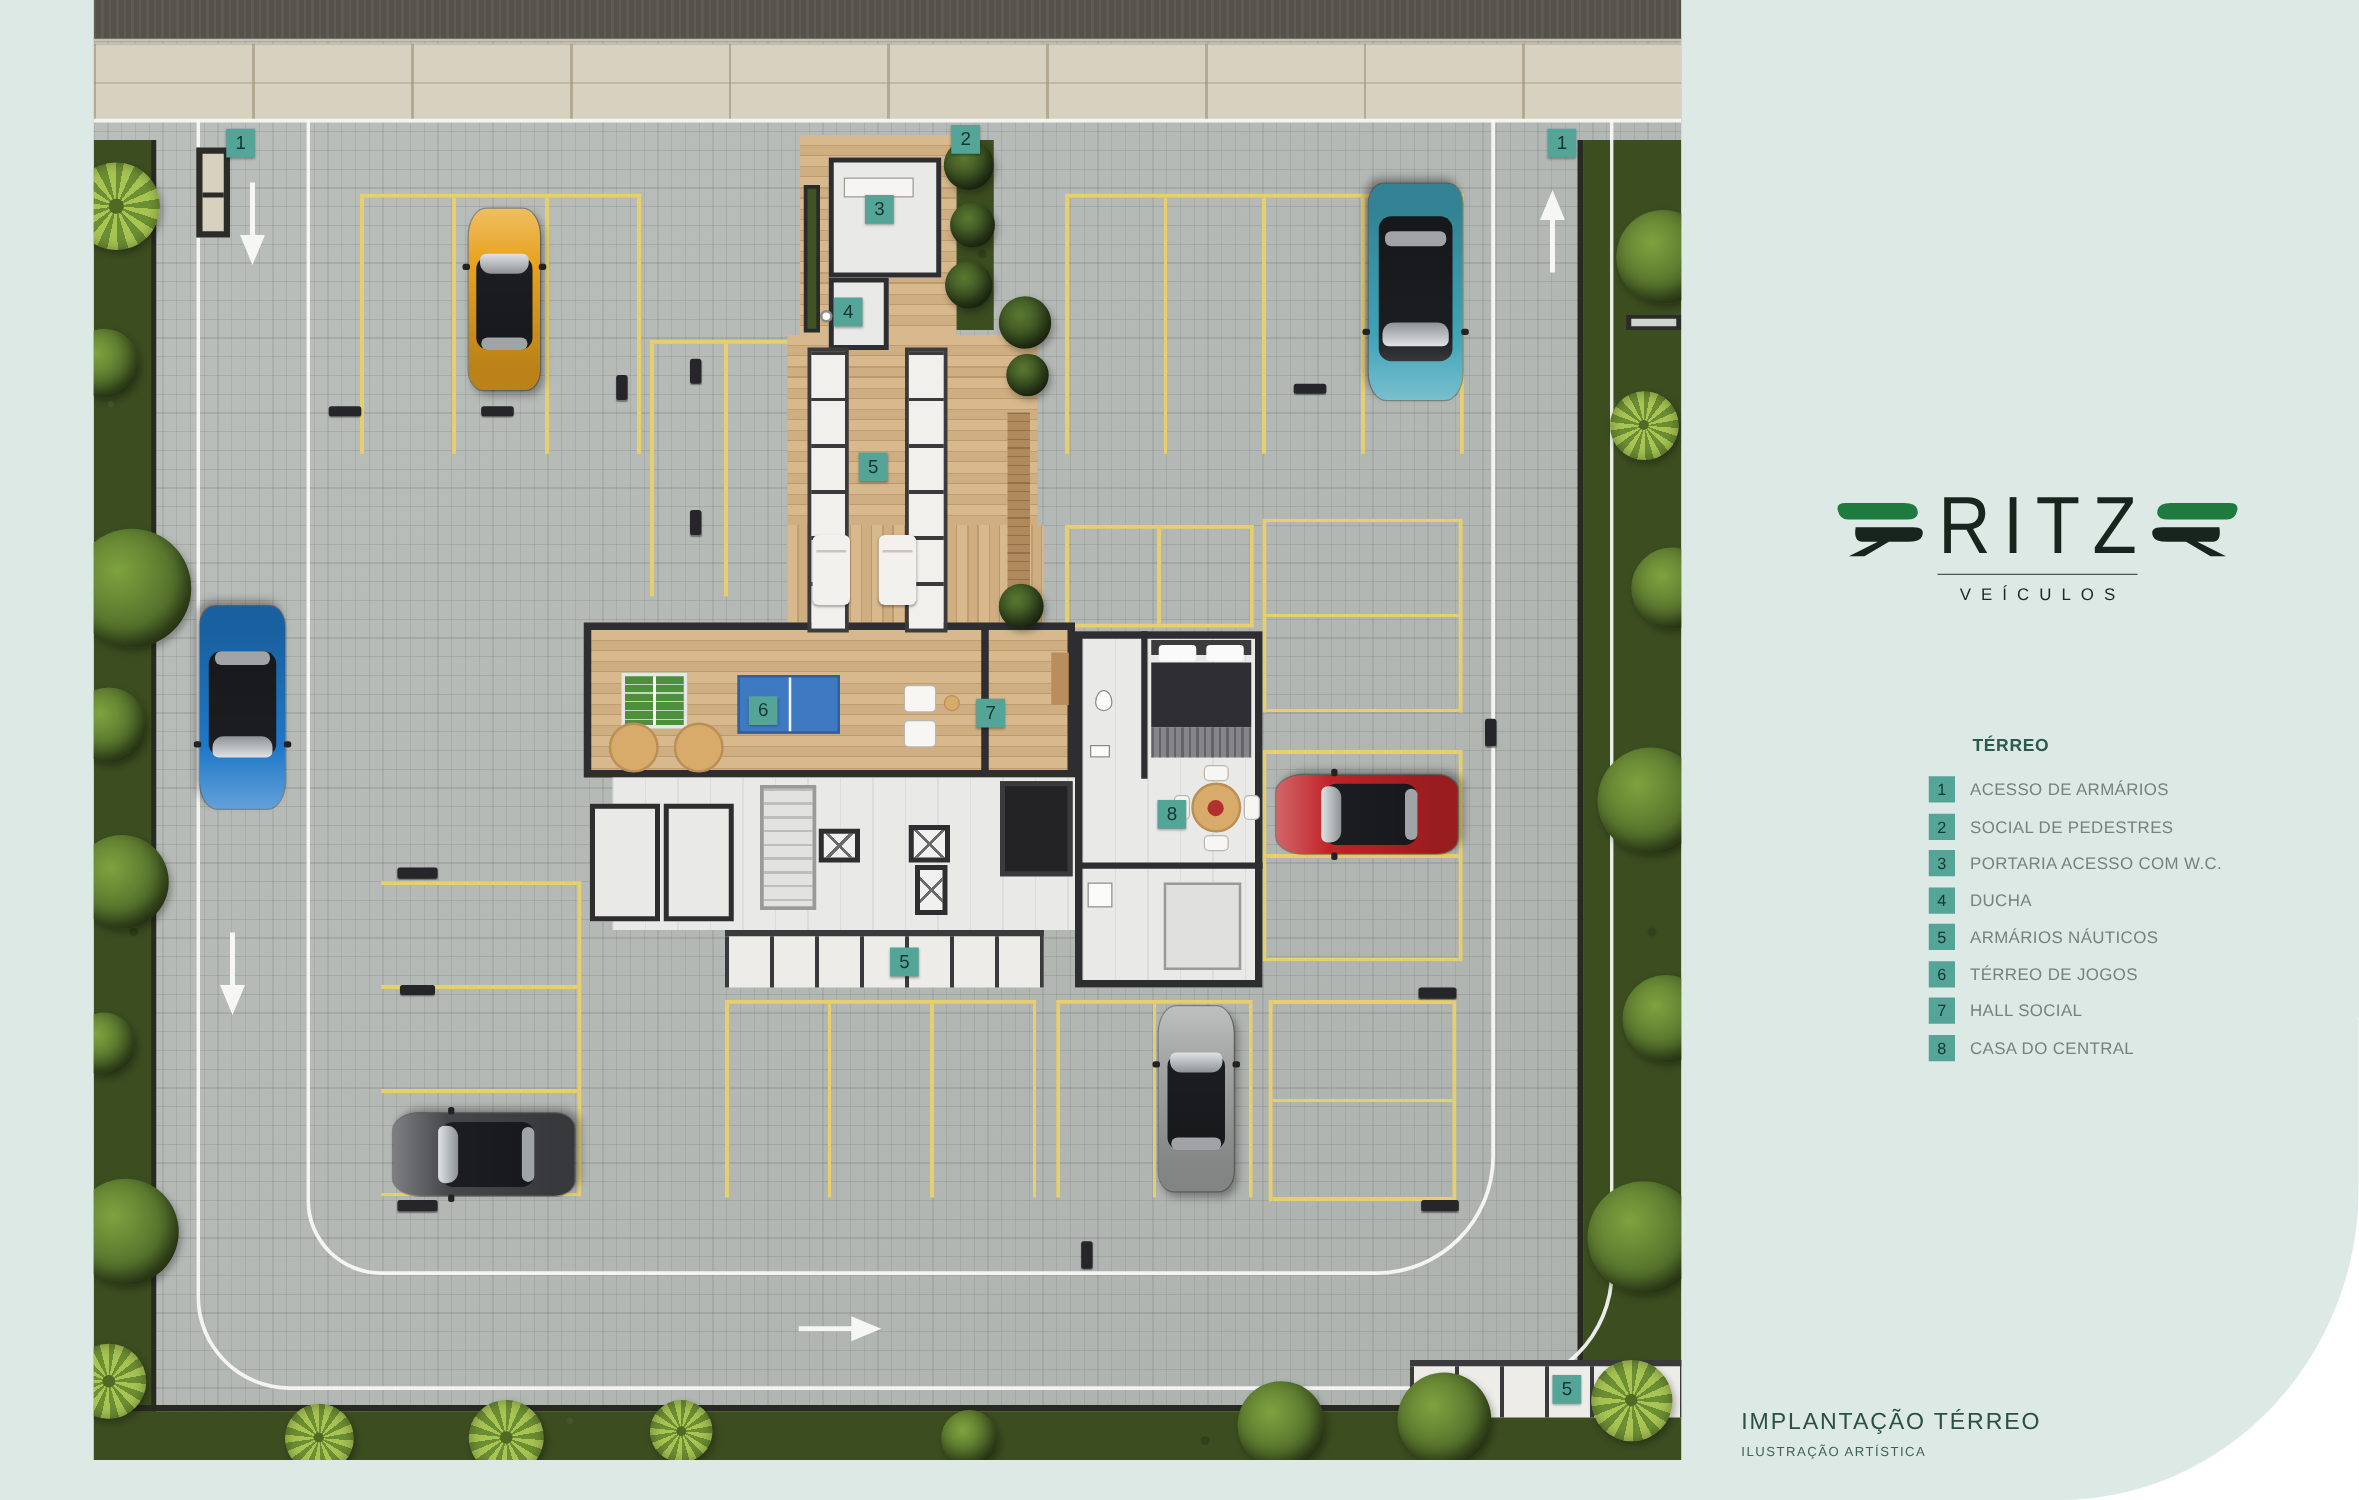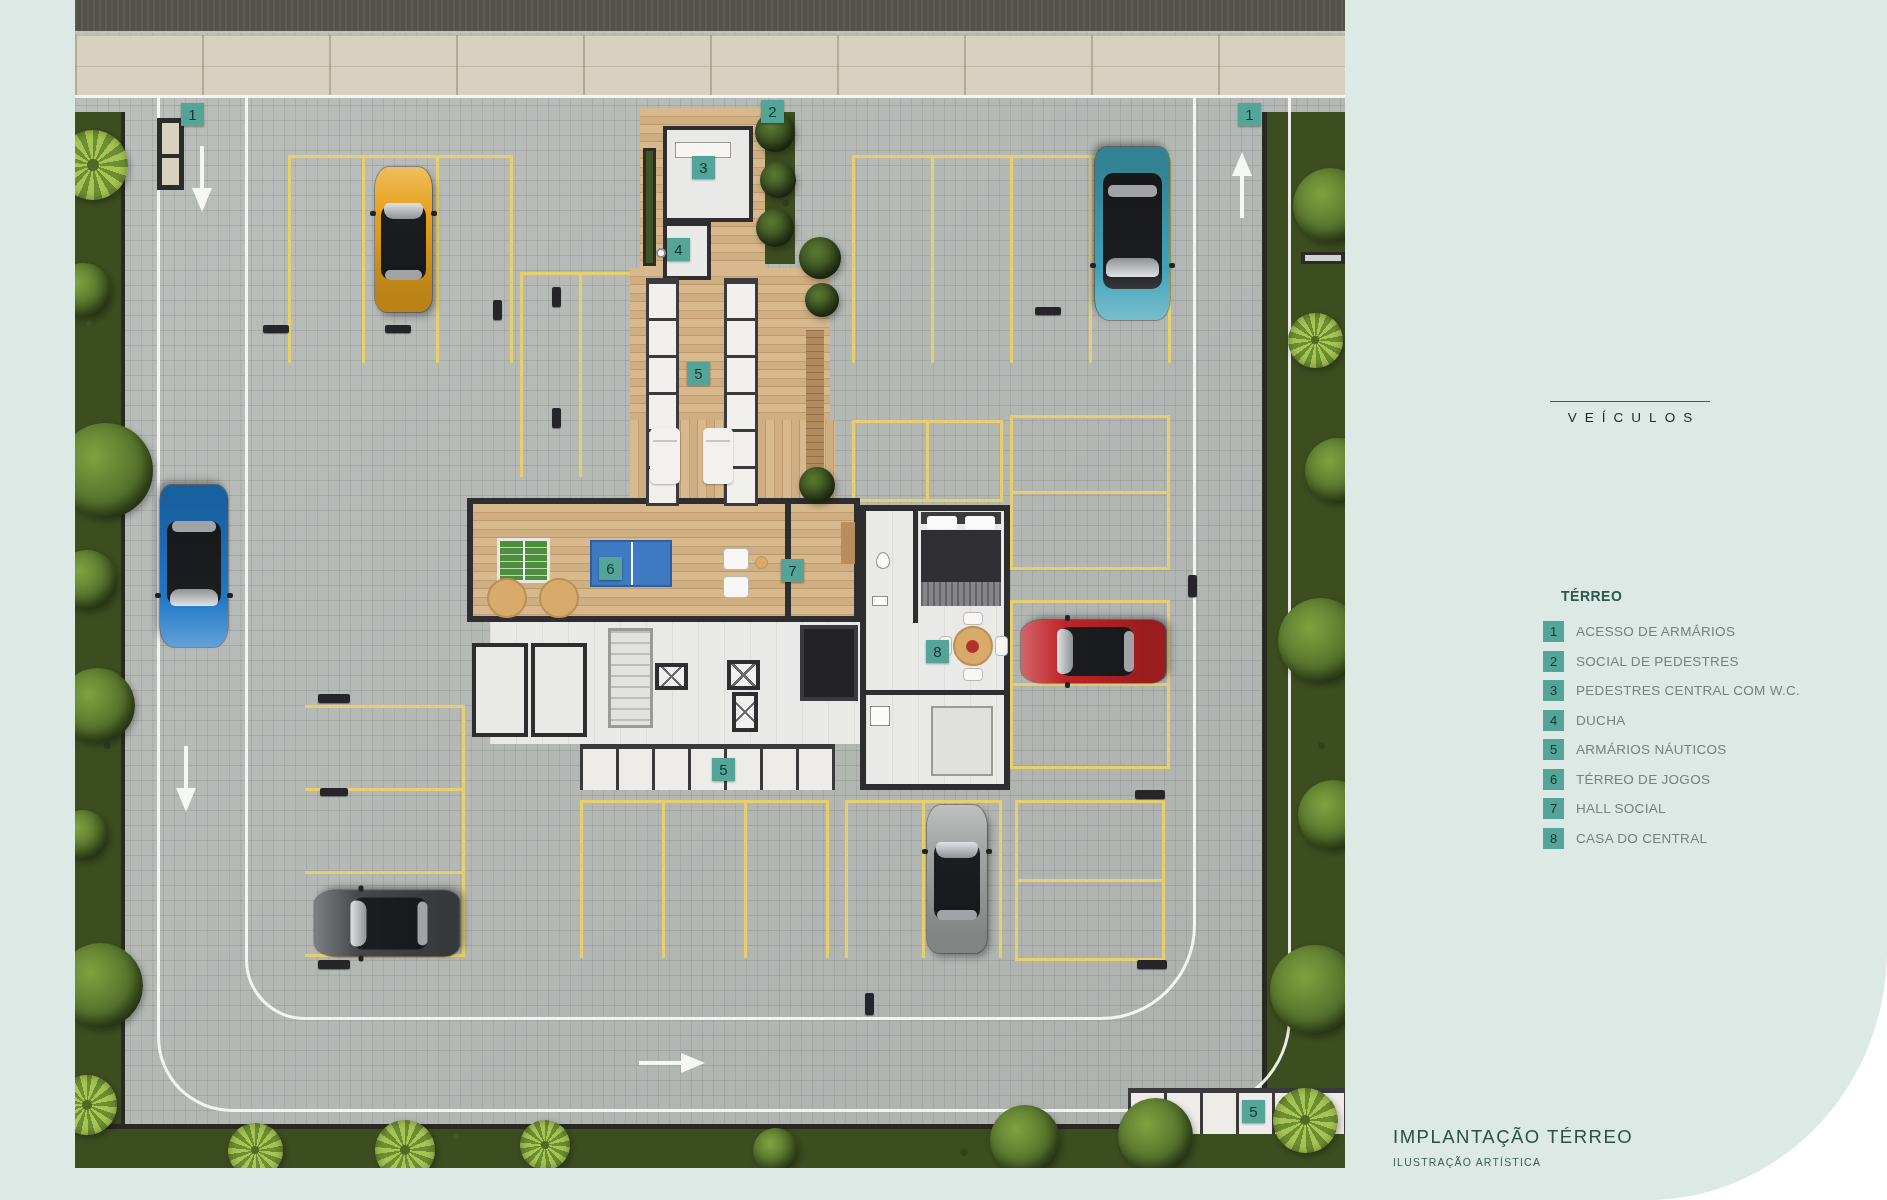--- a/index.html
+++ b/index.html
@@ -111,21 +111,21 @@
         box-shadow:0 1px 2px rgba(0,0,0,.35);}
   
   .side *{box-sizing:border-box;}
   .logo{position:absolute;left:1450px;top:392px;width:360px;text-align:center;}
   .logo-row{display:flex;align-items:center;justify-content:center;gap:8px;}
   .logo-text{font-size:58px;font-weight:300;letter-spacing:10px;margin-right:-10px;
         transform:scaleY(1.12);color:var(--logo-dark);line-height:1;}
   .logo-rule{width:160px;height:1px;background:#4a564f;margin:9px auto 8px;}
   .logo-sub{font-size:13.5px;letter-spacing:8px;margin-right:-8px;color:#1d2b24;font-weight:500;}
   .legend{position:absolute;left:1543px;top:588px;width:330px;}
-  .legend-title{margin-left:18px;font-size:14px;font-weight:bold;letter-spacing:.5px;
+  .legend-title{margin-left:35px;font-size:14px;font-weight:bold;letter-spacing:.5px;
         color:var(--heading-teal);margin-bottom:13px;}
   .legend-row{display:flex;align-items:center;height:29.5px;}
   .legend-num{width:21px;height:21px;background:var(--accent-teal);color:var(--marker-number);
         display:flex;align-items:center;justify-content:center;font-size:13px;flex:0 0 21px;}
   .legend-label{margin-left:12px;font-size:13.5px;color:var(--legend-text);letter-spacing:.3px;}
   .footer{position:absolute;left:1393px;top:1126px;}
   .footer-title{font-size:18.5px;letter-spacing:1.5px;color:#2b5044;font-weight:500;}
   .footer-sub{font-size:10.5px;letter-spacing:1.2px;color:#416156;margin-top:8px;}
 </style>
 </head>
@@ -340,37 +340,48 @@
     <div class="marker" style="left: 612px; top: 362px;">5</div>
     <div class="marker" style="left: 637px; top: 758px;">5</div>
     <div class="marker" style="left: 1167px; top: 1100px;">5</div>
     <div class="marker" style="left: 524px; top: 557px;">6</div>
     <div class="marker" style="left: 706px; top: 559px;">7</div>
     <div class="marker" style="left: 851px; top: 640px;">8</div>
   </div>
 
 <div class="side">
   <div class="logo">
+    <div class="logo-row">
+      <svg width="78" height="52" viewBox="0 0 88 56">
+        <path d="M6,14 Q4,7 13,7 H66 Q79,7 78,17 Q77,22 68,22 H15 Q8,22 6,14 Z" fill="var(--logo-green)"></path>
+        <path d="M22,29 H74 Q85,29 82,37 Q80,42 69,42 H52 L30,55 H16 L42,42 H28 Q20,42 22,29 Z" fill="var(--logo-dark)"></path>
+      </svg>
+      <div class="logo-text">RITZ</div>
+      <svg width="78" height="52" viewBox="0 0 88 56" style="transform:scaleX(-1)">
+        <path d="M6,14 Q4,7 13,7 H66 Q79,7 78,17 Q77,22 68,22 H15 Q8,22 6,14 Z" fill="var(--logo-green)"></path>
+        <path d="M22,29 H74 Q85,29 82,37 Q80,42 69,42 H52 L30,55 H16 L42,42 H28 Q20,42 22,29 Z" fill="var(--logo-dark)"></path>
+      </svg>
+    </div>
     <div class="logo-rule"></div>
     <div class="logo-sub">VEÍCULOS</div>
   </div>
 
   <div class="legend">
     <div class="legend-title">TÉRREO</div>
     <div class="legend-row">
         <div class="legend-num">1</div>
         <div class="legend-label">ACESSO DE ARMÁRIOS</div>
       </div>
     <div class="legend-row">
         <div class="legend-num">2</div>
         <div class="legend-label">SOCIAL DE PEDESTRES</div>
       </div>
     <div class="legend-row">
         <div class="legend-num">3</div>
-        <div class="legend-label">PEDESTRES CENTRAL COM W.C.</div>
+        <div class="legend-label">PORTARIA ACESSO COM W.C.</div>
       </div>
     <div class="legend-row">
         <div class="legend-num">4</div>
         <div class="legend-label">DUCHA</div>
       </div>
     <div class="legend-row">
         <div class="legend-num">5</div>
         <div class="legend-label">ARMÁRIOS NÁUTICOS</div>
       </div>
     <div class="legend-row">

